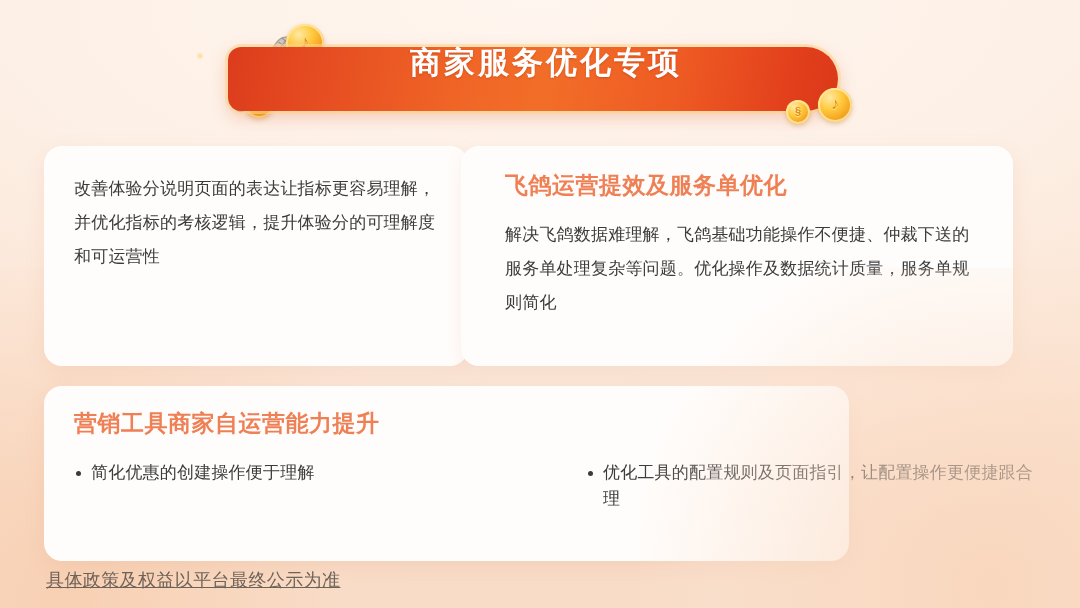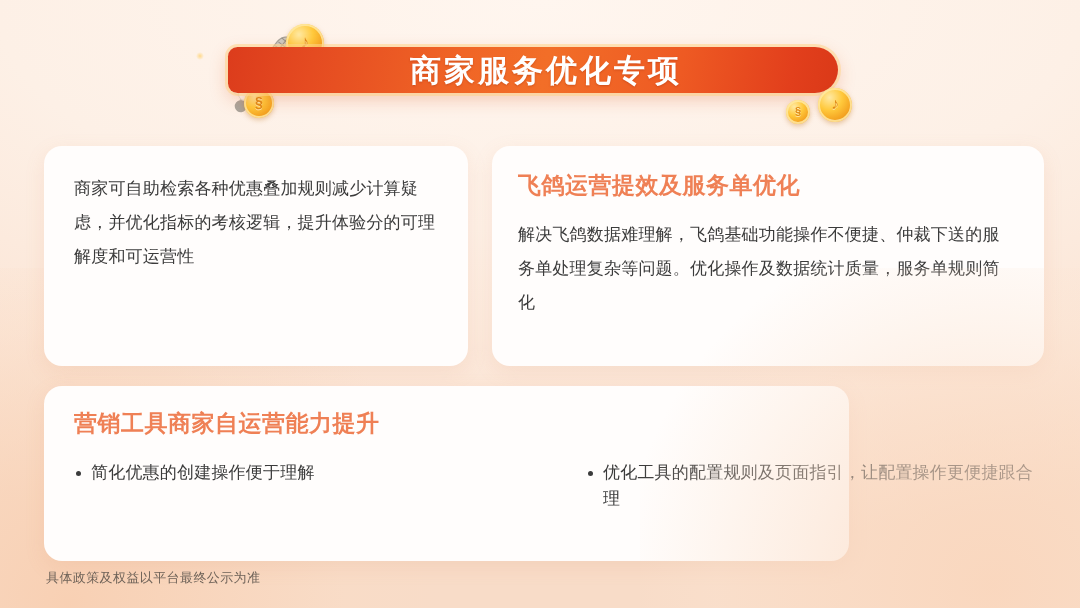--- a/index.html
+++ b/index.html
@@ -46,35 +46,35 @@
     left: 0; top: 0;
     width: 1080px; height: 140px;
     z-index: 5;
   }
 
   .banner {
     position: absolute;
     left: 228px;
     top: 47px;
     width: 610px;
-    height: 46px;
+    height: 64px;
     border-radius: 14px 34px 34px 14px;
     background: linear-gradient(100deg,
         #DC3C1C 0%,
         #E54B21 14%,
         #F06526 38%,
         #F26E28 52%,
         #EE5A23 74%,
         #E23F1C 92%,
         #DA3918 100%);
     box-shadow:
       0 0 0 3px rgba(255,214,140,0.55),
       0 6px 18px rgba(218,86,33,0.28);
     display: flex;
-    align-items: center;
+    align-items: flex-start;
     justify-content: center;
   }
 
   .banner-title {
     color: #FFFFFF;
     font-size: 31px;
     font-weight: 700;
     letter-spacing: 3px;
     line-height: 1;
     text-shadow: 0 1px 2px rgba(150,40,10,0.35);
@@ -131,21 +131,21 @@
   
   .card {
     position: absolute;
     background: #FFFDFC;
     border-radius: 18px;
     box-shadow: 0 6px 20px rgba(214,140,100,0.13);
     box-sizing: border-box;
   }
 
   .card-1 { left: 44px;  top: 146px; width: 424px; height: 220px; padding: 26px 30px 0 30px; }
-  .card-2 { left: 492px; top: 146px; width: 552px; height: 220px; padding: 26px 30px 0 26px; }
+  .card-2 { left: 461px; top: 146px; width: 552px; height: 220px; padding: 26px 30px 0 44px; }
   .card-3 { left: 44px;  top: 386px; width: 805px; height: 175px; padding: 24px 30px 0 30px; }
 
   .card-title {
     color: #EF8055;
     font-size: 23px;
     font-weight: 700;
     letter-spacing: 0.5px;
     line-height: 1.2;
     margin: 0 0 18px 0;
   }
@@ -188,23 +188,24 @@
     background: #3B3B3B;
   }
   .bullet .cont { display: block; }
 
   
   .footer-note {
     position: absolute;
     left: 46px;
     top: 571px;
     color: #6E6258;
-    font-size: 13px;
+    font-size: 18px;
     letter-spacing: 0.4px;
     line-height: 1;
+    text-decoration: underline;
   }
 </style>
 </head>
 <body>
 
 <div id="slide">
 
   <div class="banner-wrap">
 
     <div class="sparkle"></div>
@@ -256,21 +257,21 @@
 
     <div class="coin c3">
         <span class="glyph">♪</span>
       </div>
     <div class="coin c4">
         <span class="glyph">§</span>
       </div>
   </div>
 
   <div class="card card-1">
-    <p class="card-body">商家可自助检索各种优惠叠加规则减少计算疑虑，并优化指标的考核逻辑，提升体验分的可理解度和可运营性</p>
+    <p class="card-body">改善体验分说明页面的表达让指标更容易理解，并优化指标的考核逻辑，提升体验分的可理解度和可运营性</p>
   </div>
 
   <div class="card card-2">
     <h2 class="card-title">飞鸽运营提效及服务单优化</h2>
     <p class="card-body">解决飞鸽数据难理解，飞鸽基础功能操作不便捷、仲裁下送的服务单处理复杂等问题。优化操作及数据统计质量，服务单规则简化</p>
   </div>
 
   <div class="card card-3">
     <h2 class="card-title">营销工具商家自运营能力提升</h2>
     <div class="bullet-cols">

